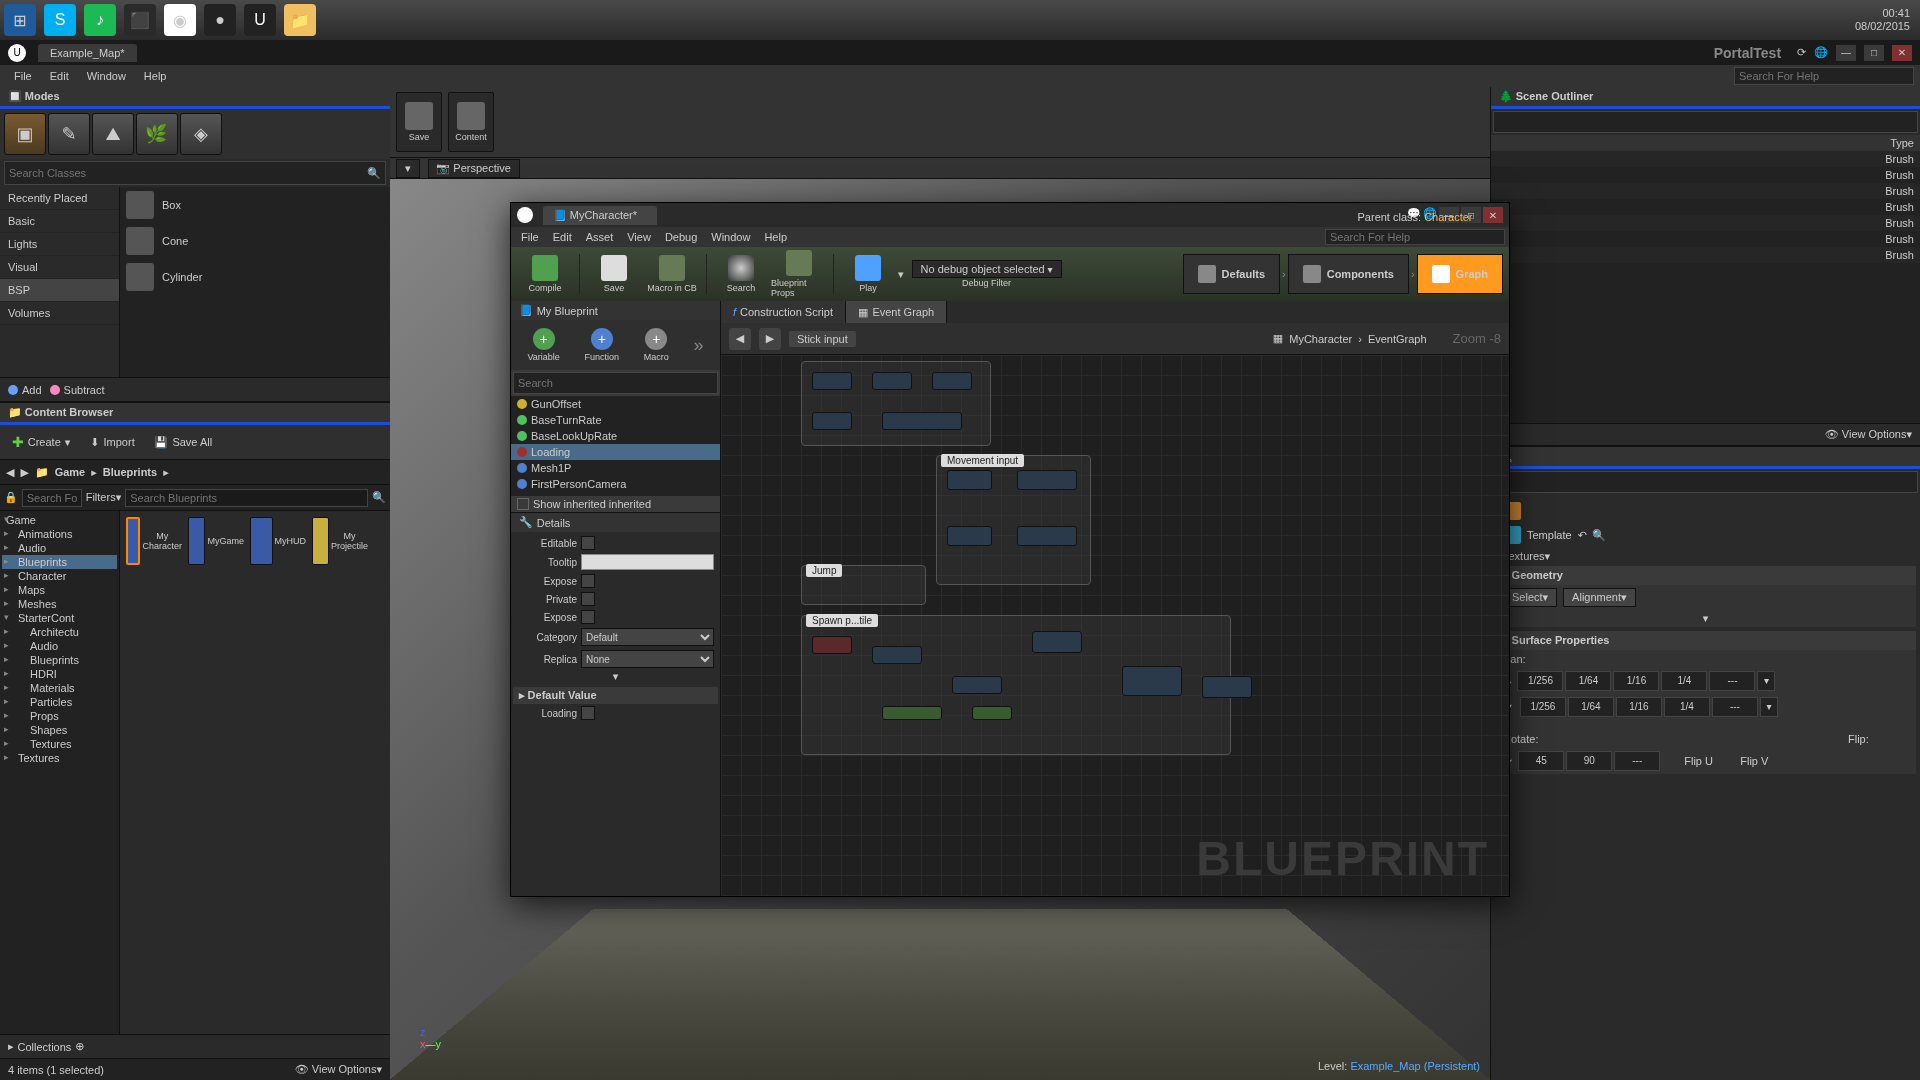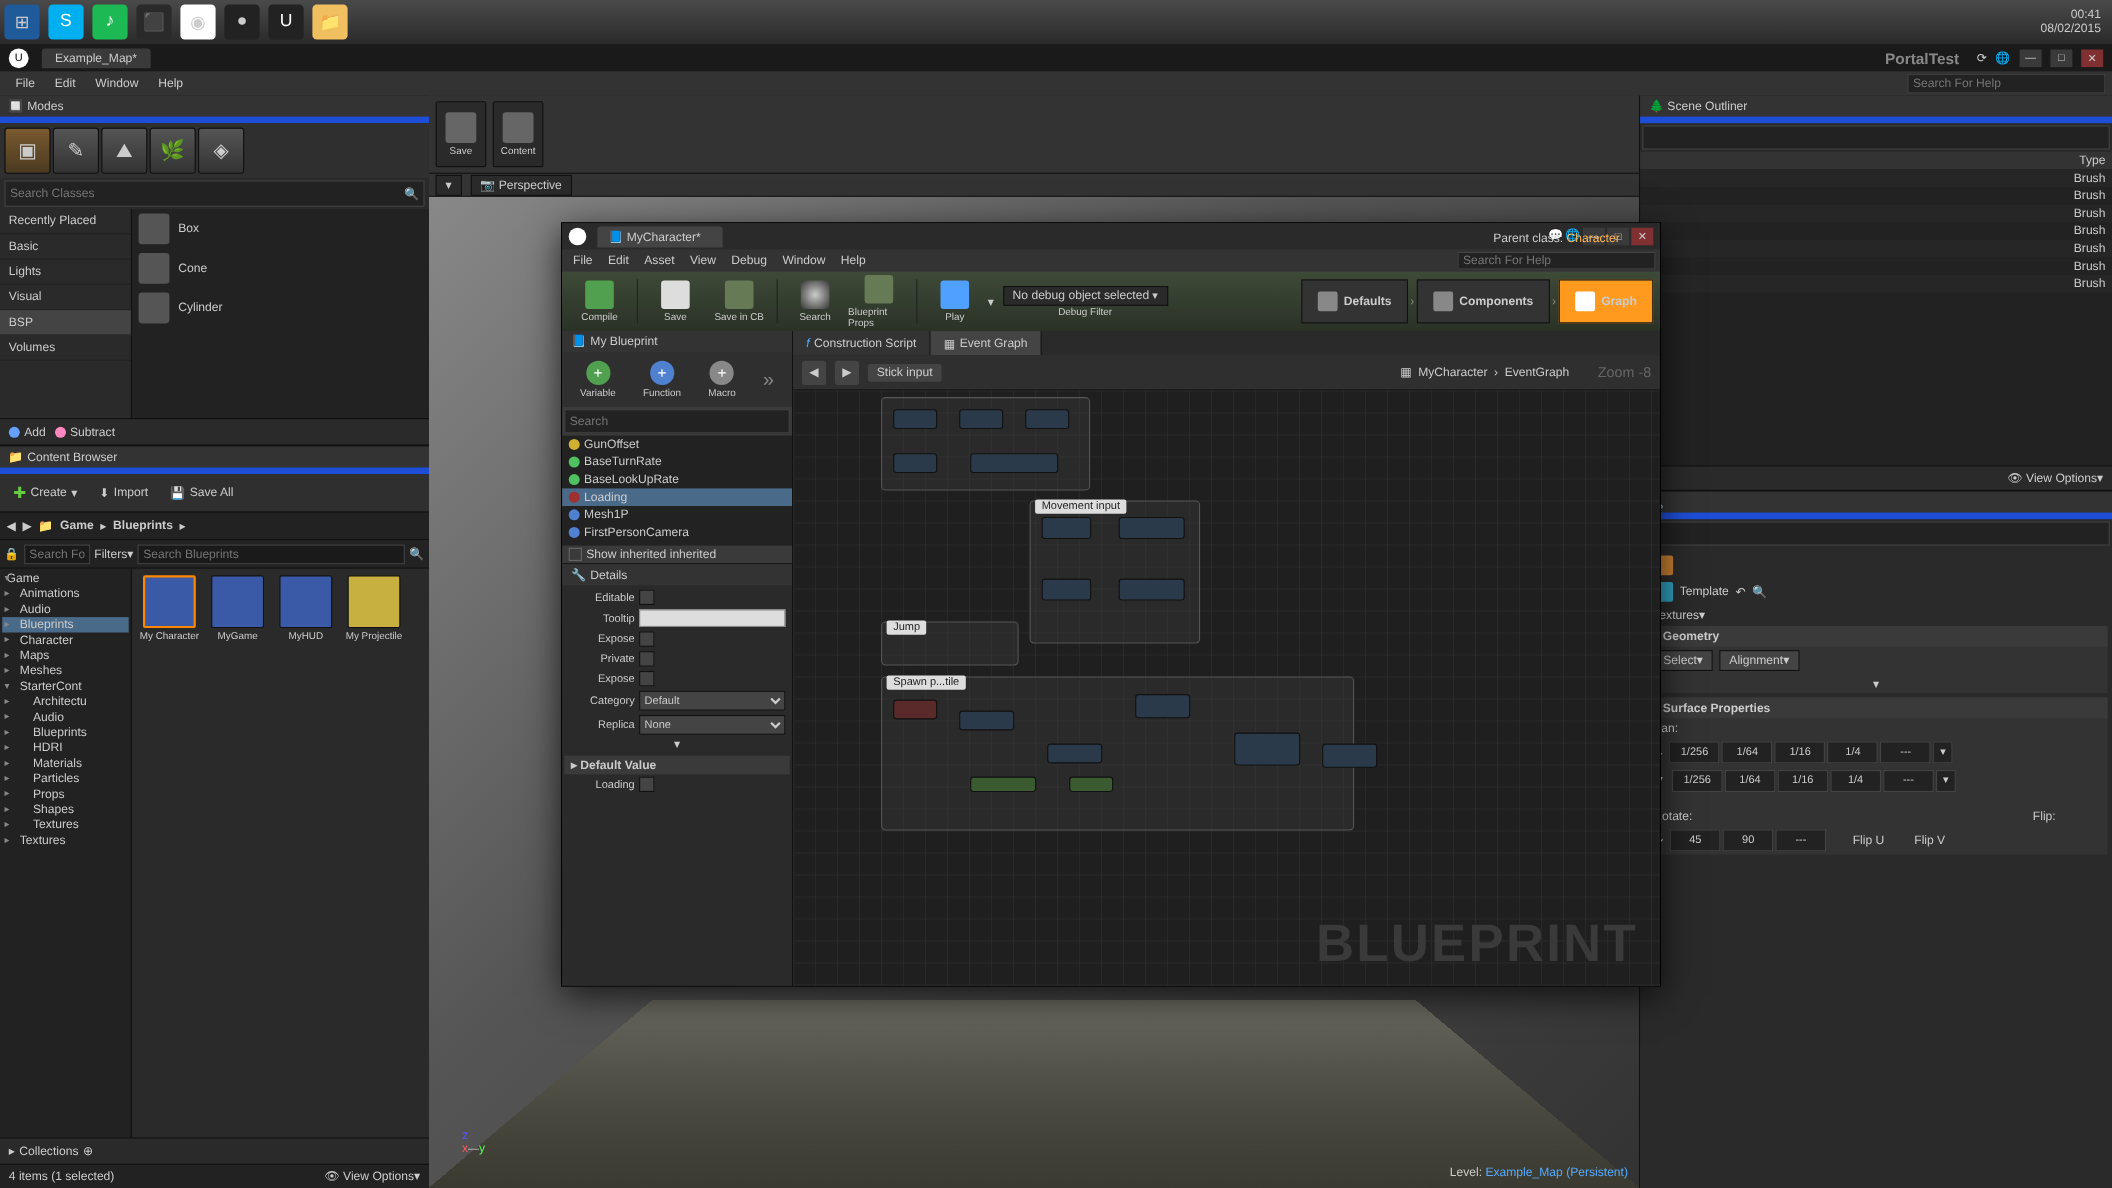--- a/index.html
+++ b/index.html
@@ -21,21 +21,21 @@
 .winbtn.close{background:#803030;}
 
 .ue4-menubar { height:22px; background:#333; display:flex; align-items:center; padding:0 6px; gap:2px; }
 .ue4-menubar .mi { padding:2px 8px; }
 .ue4-menubar .search-help { margin-left:auto; width:180px; height:18px; background:#222; border:1px solid #444; padding:0 4px; color:#888; }
 
 .ue4-body { flex:1; display:flex; position:relative; }
 
 
 .leftcol { width:390px; display:flex; flex-direction:column; background:#2a2a2a; }
-.panel-tab { background:#333; padding:3px 8px; border-bottom:6px solid #1d4ed8; font-size:11px;}
+.panel-tab { background:#333; padding:3px 8px; border-bottom:3px solid #1d4ed8; font-size:11px;font-weight:bold;}
 .modes-toolbar { height:50px; background:#2f2f2f; display:flex; align-items:center; padding:4px; gap:2px; }
 .modes-toolbar .mtool { width:42px; height:42px; background:linear-gradient(#555,#333); border:1px solid #111; border-radius:3px; display:flex;align-items:center;justify-content:center;font-size:18px; }
 .modes-search { height:24px; background:#222; margin:2px 4px; border:1px solid #444; display:flex; align-items:center; padding:0 4px; }
 .modes-search input{background:transparent;border:none;flex:1;color:#ccc;}
 .modes-list { display:flex; height:190px; }
 .modes-cats { width:120px; background:#2a2a2a; border-right:1px solid #111; }
 .modes-cats .cat { padding:5px 8px; border-bottom:1px solid #222; }
 .modes-cats .cat.sel { background:#444; }
 .modes-items { flex:1; overflow:auto; background:#222; position:relative;}
 .modes-items .mitem{display:flex;align-items:center;padding:4px 6px;gap:8px;}
@@ -50,21 +50,21 @@
 .cb-path{height:26px;background:#222;display:flex;align-items:center;padding:0 6px;gap:6px;border-top:1px solid #111;border-bottom:1px solid #111;}
 .cb-filter{height:26px;background:#222;display:flex;align-items:center;padding:0 4px;gap:4px;border-bottom:1px solid #111;}
 .cb-filter input{background:#1a1a1a;border:1px solid #444;height:18px;padding:0 4px;color:#888;}
 .cb-body{flex:1;display:flex;}
 .cb-tree{width:120px;background:#222;overflow:auto;border-right:1px solid #111;padding:2px;}
 .cb-tree .tn{padding:1px 2px 1px 14px;white-space:nowrap;position:relative;}
 .cb-tree .tn::before{content:"▸";position:absolute;left:2px;color:#888;font-size:9px;}
 .cb-tree .tn.open::before{content:"▾";}
 .cb-tree .tn.sel{background:#4a6a8a;}
 .cb-assets{flex:1;background:#2a2a2a;display:flex;flex-wrap:wrap;align-content:flex-start;padding:6px;gap:6px;}
-.asset{width:56px;display:flex;flex-direction:column;align-items:center;gap:2px;}
+.asset{width:56px;display:flex;flex-direction:row;align-items:center;gap:2px;}
 .asset .thumb{width:48px;height:48px;background:#3a5aa8;border:1px solid #111;border-radius:2px;display:flex;align-items:center;justify-content:center;font-size:8px;}
 .asset .thumb.sel{border:2px solid #ff8800;}
 .asset .aname{font-size:9px;text-align:center;line-height:10px;}
 .cb-collections{height:24px;background:#2a2a2a;border-top:1px solid #111;padding:4px 8px;display:flex;align-items:center;gap:4px;}
 .cb-status{height:22px;background:#222;border-top:1px solid #111;display:flex;align-items:center;padding:0 8px;justify-content:space-between;}
 
 
 .centercol{flex:1;display:flex;flex-direction:column;position:relative;background:#3a3a3a;}
 .vp-toolbar{height:70px;background:#333;display:flex;align-items:center;padding:4px 6px;gap:6px;}
 .vp-toolbar .tbtn{width:46px;height:60px;display:flex;flex-direction:column;align-items:center;justify-content:center;gap:2px;background:#2a2a2a;border:1px solid #111;border-radius:2px;}
@@ -502,21 +502,21 @@
             <div class="bicon" style="background:#50a050;"></div>
             <div class="blbl">Compile</div>
           </div>
         <div class="sep"></div>
         <div class="bpbtn">
             <div class="bicon" style="background:#ddd;"></div>
             <div class="blbl">Save</div>
           </div>
         <div class="bpbtn">
             <div class="bicon"></div>
-            <div class="blbl">Save in CB</div>
+            <div class="blbl">Macro in CB</div>
           </div>
         <div class="sep"></div>
         <div class="bpbtn">
             <div class="bicon" style="background:radial-gradient(#ccc,#333);"></div>
             <div class="blbl">Search</div>
           </div>
         <div class="bpbtn">
             <div class="bicon"></div>
             <div class="blbl">Blueprint Props</div>
           </div>

